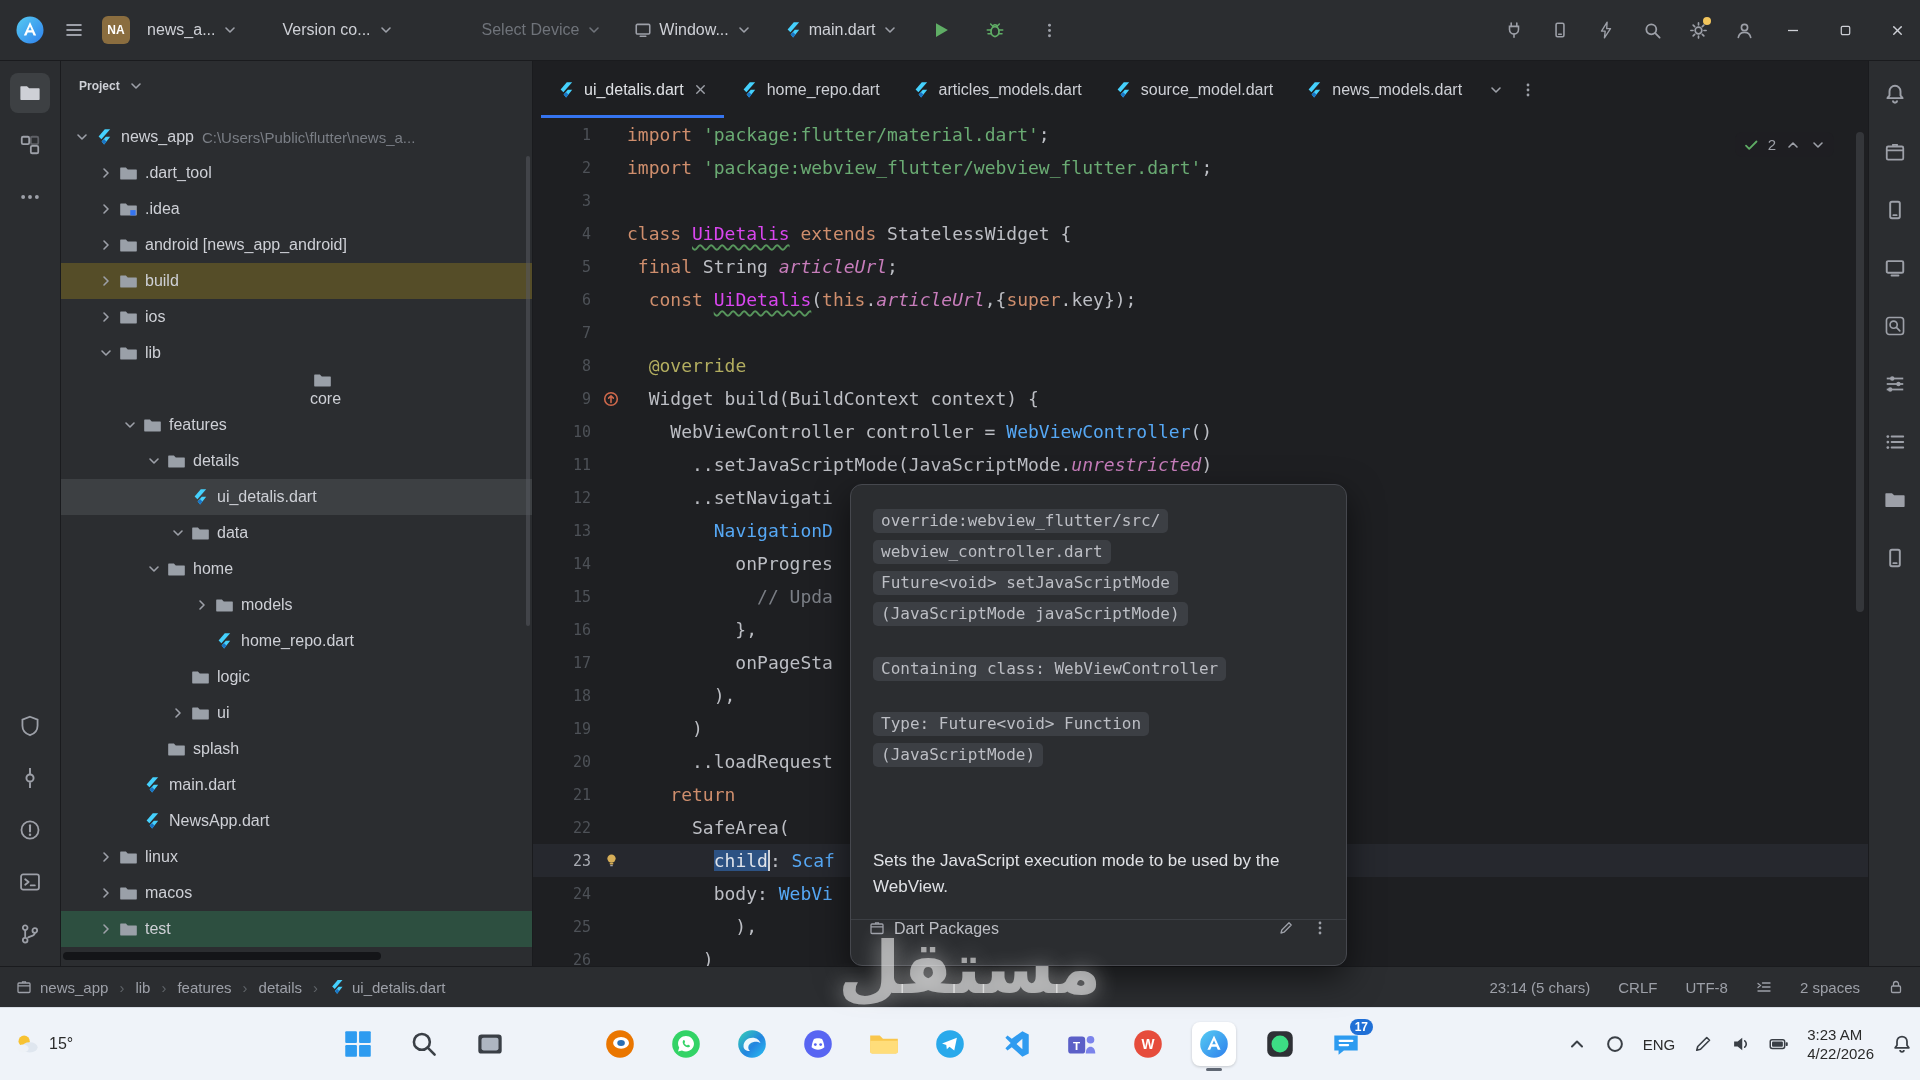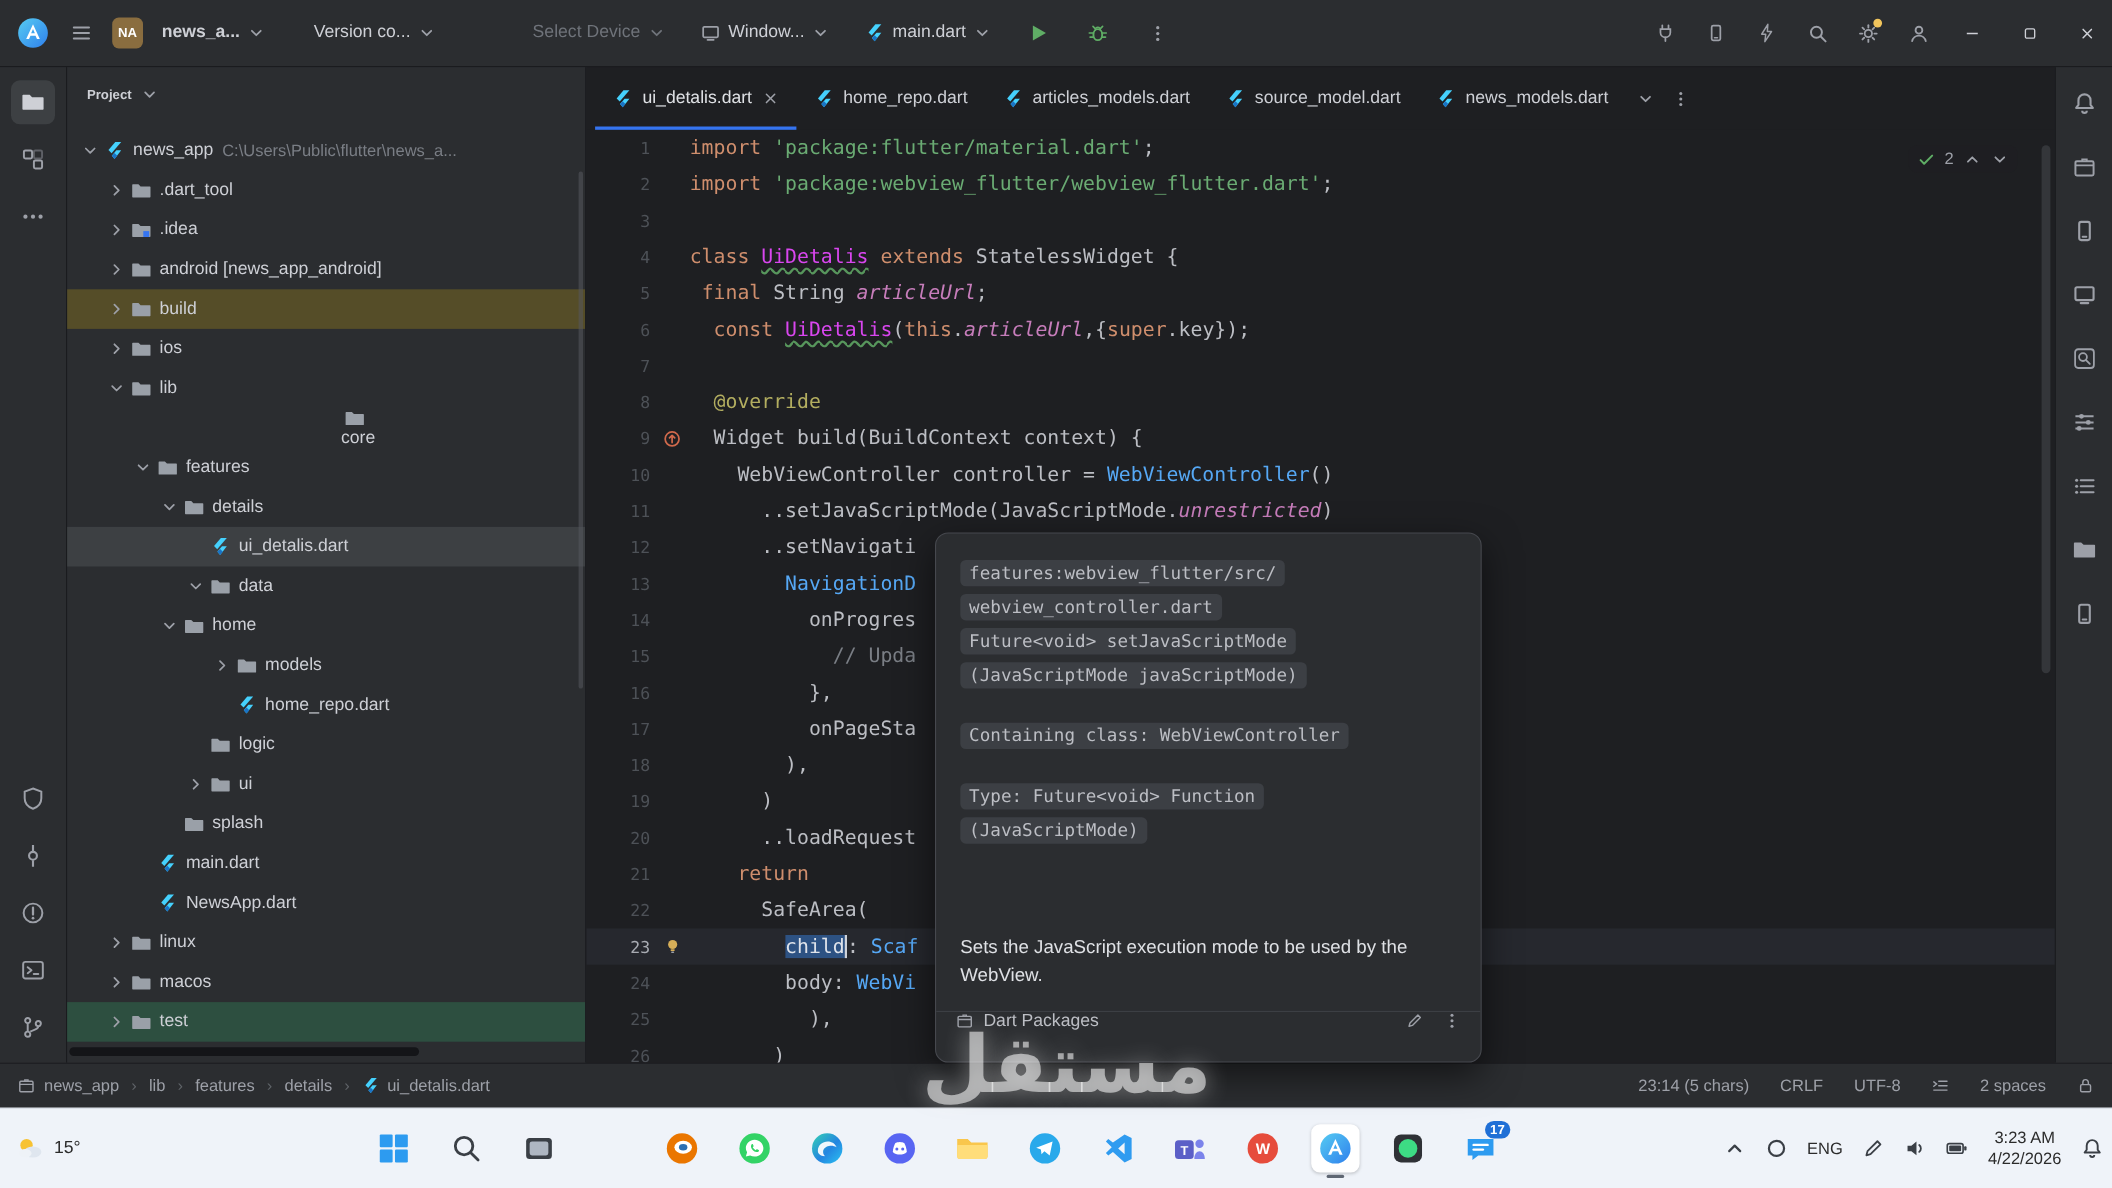--- a/index.html
+++ b/index.html
@@ -13,21 +13,21 @@
 
   
   .titlebar{height:61px;background:#2b2d30;border-bottom:1px solid #1a1b1e;
     display:flex;align-items:center;padding-left:10px;color:#ced0d6}
   .tb-logo{width:32px;height:32px;margin:0 8px 0 4px}
   .tb-btn{width:40px;height:36px;border-radius:8px}
   .na-badge{width:28px;height:28px;border-radius:6px;background:#8a6d3f;color:#fff;
     font-size:12px;font-weight:bold;display:flex;align-items:center;justify-content:center;margin:0 8px}
   .tb-item{display:flex;align-items:center;gap:7px;padding:6px 9px;border-radius:8px;font-size:16px;color:#ced0d6}
   .tb-item .icon{color:#9da0a8}
-  .tb-item.strongname{font-weight:bold}
+  .tb-item.strongname{font-weight:normal}
   .tb-item.disabled,.tb-item.disabled .icon{color:#6f737a}
   .tb-center{display:flex;align-items:center;gap:14px;margin-left:70px}
   .tb-right{margin-left:auto;display:flex;align-items:center;gap:6px}
   .has-dot{position:relative}
   .has-dot::after{content:"";position:absolute;top:5px;right:7px;width:8px;height:8px;border-radius:50%;background:#f2c55c}
   .win-btn{width:46px;height:61px;display:flex;align-items:center;justify-content:center;color:#ced0d6}
 
   
   .main{display:flex;height:905px}
   .leftstrip{width:61px;background:#2b2d30;border-right:1px solid #1a1b1e;
@@ -117,21 +117,21 @@
   .tile{width:44px;height:44px;border-radius:8px;display:flex;align-items:center;justify-content:center;position:relative}
   .tile svg{width:34px;height:34px}
   .tile.active{background:#ffffff;box-shadow:0 1px 3px rgba(0,0,0,.18)}
   .tile.active::after{content:"";position:absolute;bottom:-5px;left:14px;width:16px;height:3px;border-radius:2px;background:#5f6773}
   .badge{position:absolute;top:-3px;right:-5px;background:#1f6fd6;color:#fff;font-size:12px;font-weight:bold;
     padding:1px 5px;border-radius:9px}
   .tb-tray{position:absolute;right:8px;top:0;bottom:0;display:flex;align-items:center;gap:18px;color:#2b2b2b;font-size:15px}
   .tray-ic{color:#3a3f46}
   .tray-ic svg{width:20px;height:20px}
   .tray-lang{font-size:15px}
-  .tray-time{text-align:center;line-height:1.3;font-size:15px}
+  .tray-time{text-align:left;line-height:1.3;font-size:15px}
 
   
   .watermark{position:absolute;left:838px;top:926px;z-index:60;font-family:"DejaVu Sans",sans-serif;
     font-size:72px;font-weight:bold;color:rgba(255,255,255,.55);
     text-shadow:0 0 22px rgba(255,255,255,.45);pointer-events:none}
 </style>
 </head>
 <body>
 
 <div class="app">
@@ -1196,21 +1196,21 @@
           <svg viewBox="0 0 16 16" width="19" height="19">
             <path d="M8 2a4 4 0 0 0-4 4v3L2.5 11h11L12 9V6a4 4 0 0 0-4-4z" fill="none" stroke="currentColor" stroke-width="1.4" stroke-linejoin="round"></path>
             <path d="M6.5 12.8a1.5 1.5 0 0 0 3 0" fill="none" stroke="currentColor" stroke-width="1.4"></path>
           </svg>
         </span>
     </div>
   </div>
 
   <div class="doc-popup">
     <div id="doc-sig">
-        <div class="chip-row"><span class="chip">features:webview_flutter/src/</span></div>
+        <div class="chip-row"><span class="chip">override:webview_flutter/src/</span></div>
         <div class="chip-row"><span class="chip">webview_controller.dart</span></div>
         <div class="chip-row"><span class="chip">Future&lt;void&gt; setJavaScriptMode</span></div>
         <div class="chip-row"><span class="chip">(JavaScriptMode javaScriptMode)</span></div>
       </div>
     <div class="mt1" id="doc-containing">
         <div class="chip-row"><span class="chip">Containing class: WebViewController</span></div>
       </div>
     <div class="mt1" id="doc-type">
         <div class="chip-row"><span class="chip">Type: Future&lt;void&gt; Function</span></div>
         <div class="chip-row"><span class="chip">(JavaScriptMode)</span></div>

